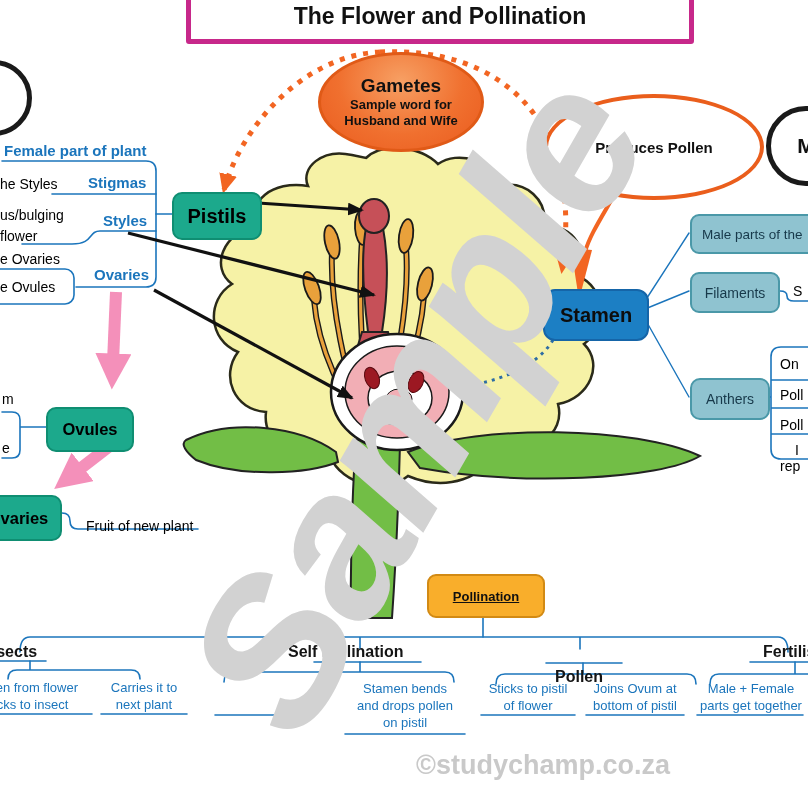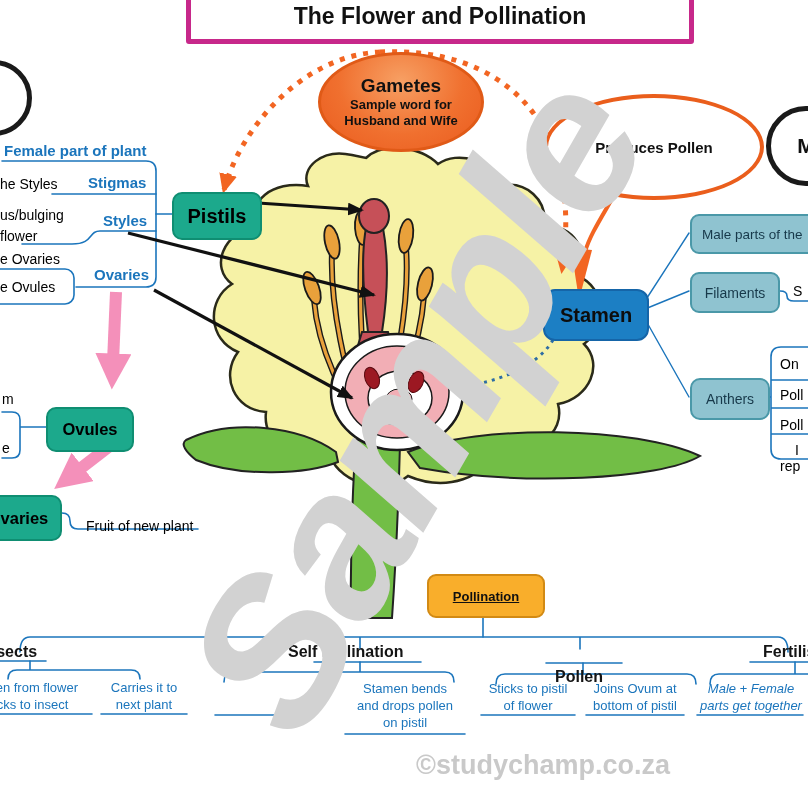--- a/index.html
+++ b/index.html
@@ -212,18 +212,18 @@
 sticks to insect</div>
   <div class="abs nodes child" style="left:100px;top:679px;width:88px;">Carries it to
 next plant</div>
   <div class="abs nodes child" style="left:344px;top:680px;width:122px;">Stamen bends
 and drops pollen
 on pistil</div>
   <div class="abs nodes child" style="left:480px;top:680px;width:96px;">Sticks to pistil
 of flower</div>
   <div class="abs nodes child" style="left:585px;top:680px;width:100px;">Joins Ovum at
 bottom of pistil</div>
-  <div class="abs nodes child" style="left:696px;top:680px;width:110px;font-style:italic;">Male + Female
+  <div class="abs nodes child" style="left:696px;top:680px;width:110px;">Male + Female
 parts get together</div>
 
   <div class="abs" id="sitemark">©studychamp.co.za</div>
   <div class="abs" id="stamp">Sample</div>
 </div>
 
 </body></html>

